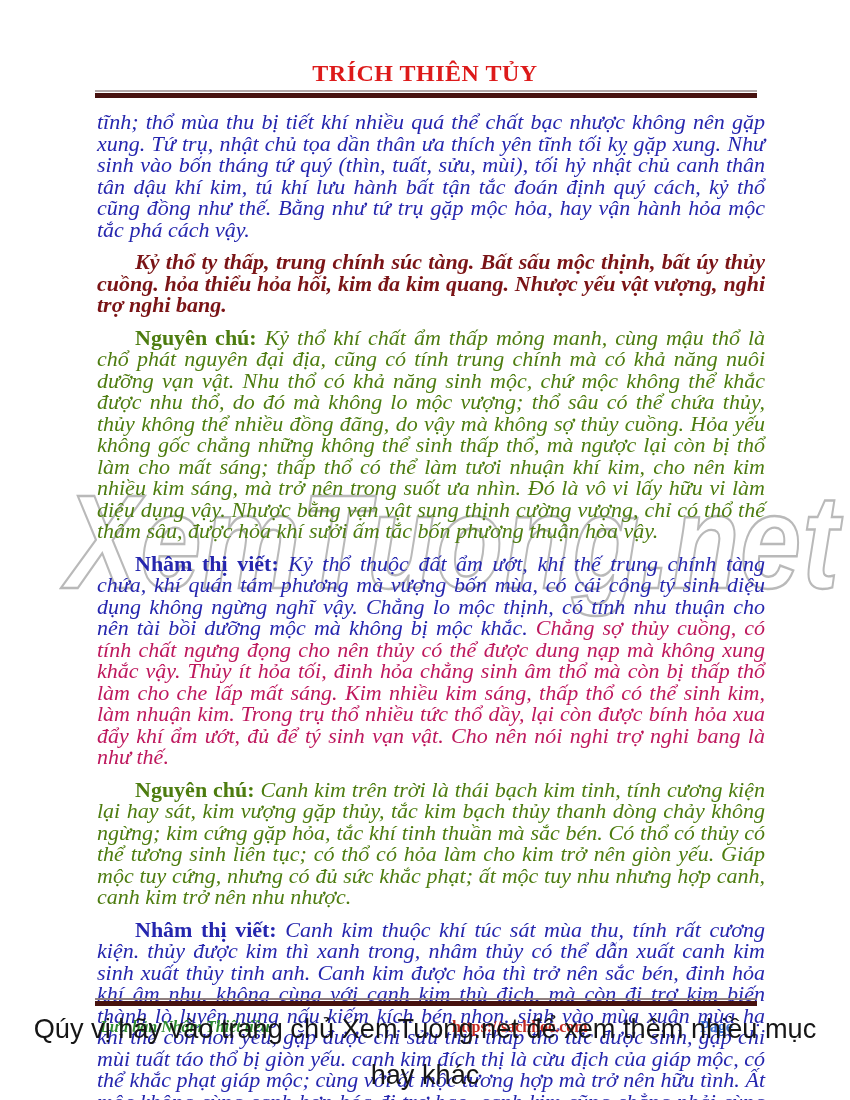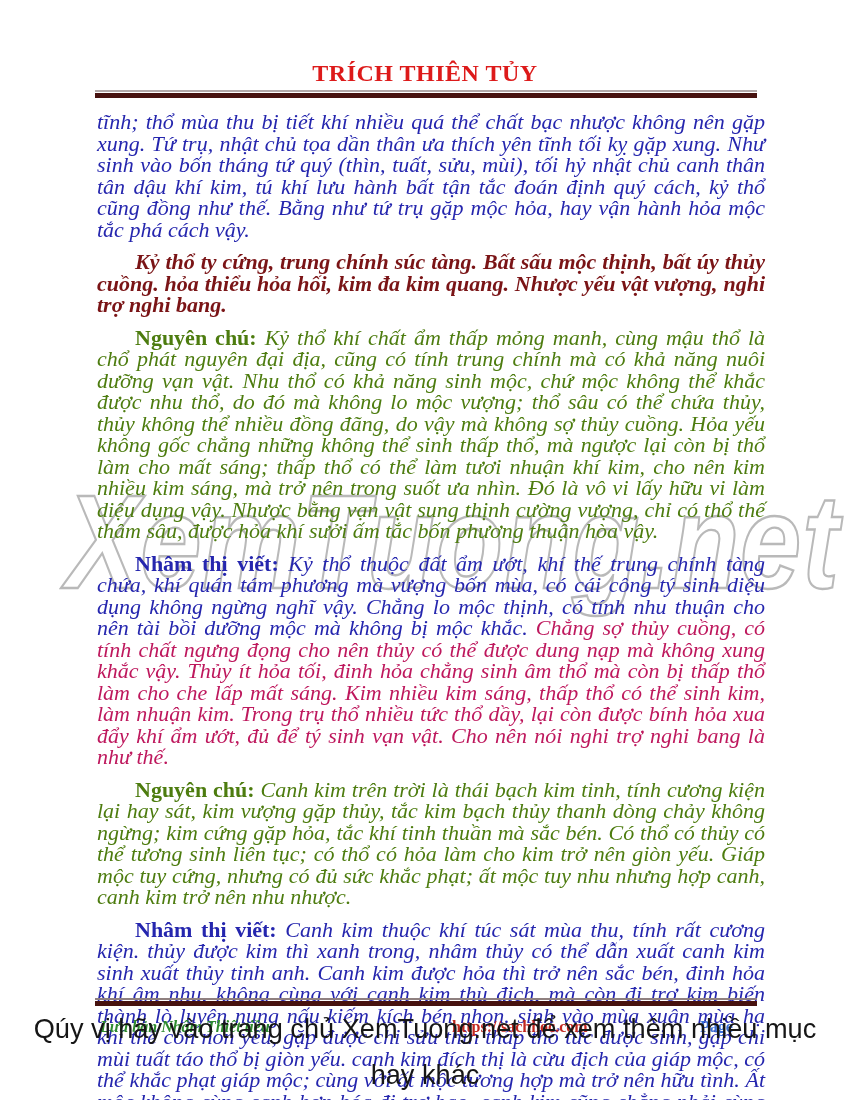--- a/index.html
+++ b/index.html
@@ -59,21 +59,21 @@
       <div class="rule-bottom"></div>
     </div>
   </div>
 
   <div class="watermark">XemTuong.net</div>
 
   <div class="content">
 
     <p class="para c-blue noindent"><span class="p-text">tĩnh; thổ mùa thu bị tiết khí nhiều quá thể chất bạc nhược không nên gặp xung. Tứ trụ, nhật chủ tọa dần thân ưa thích yên tĩnh tối kỵ gặp xung. Như sinh vào bốn tháng tứ quý (thìn, tuất, sửu, mùi), tối hỷ nhật chủ canh thân tân dậu khí kim, tú khí lưu hành bất tận tắc đoán định quý cách, kỷ thổ cũng đồng như thế. Bằng như tứ trụ gặp mộc hỏa, hay vận hành hỏa mộc tắc phá cách vậy.</span></p>
 
-    <p class="para c-maroon bold"><span class="p-text">Kỷ thổ ty cứng, trung chính súc tàng. Bất sấu mộc thịnh, bất úy thủy cuồng. hỏa thiểu hỏa hối, kim đa kim quang. Nhược yếu vật vượng, nghi trợ nghi bang.</span></p>
+    <p class="para c-maroon bold"><span class="p-text">Kỷ thổ ty thấp, trung chính súc tàng. Bất sấu mộc thịnh, bất úy thủy cuồng. hỏa thiểu hỏa hối, kim đa kim quang. Nhược yếu vật vượng, nghi trợ nghi bang.</span></p>
 
     <p class="para c-green"><span class="p-label">Nguyên chú:</span>
       <span class="p-text">Kỷ thổ khí chất ẩm thấp mỏng manh, cùng mậu thổ là chổ phát nguyên đại địa, cũng có tính trung chính mà có khả năng nuôi dưỡng vạn vật. Nhu thổ có khả năng sinh mộc, chứ mộc không thể khắc được nhu thổ, do đó mà không lo mộc vượng; thổ sâu có thể chứa thủy, thủy không thể nhiều đồng đãng, do vậy mà không sợ thủy cuồng. Hỏa yếu không gốc chẳng những không thể sinh thấp thổ, mà ngược lại còn bị thổ làm cho mất sáng; thấp thổ có thể làm tươi nhuận khí kim, cho nên kim nhiều kim sáng, mà trở nên trong suốt ưa nhìn. Đó là vô vi lấy hữu vi làm diệu dụng vậy. Nhược bằng vạn vật sung thịnh cường vượng, chỉ có thổ thế thâm sâu, được hỏa khí sưởi ấm tắc bốn phương thuận hòa vậy.</span></p>
 
     <p class="para c-blue"><span class="p-label">Nhâm thị viết:</span>
       <span class="p-text">Kỷ thổ thuộc đất ẩm ướt, khí thế trung chính tàng chứa, khí quán tám phương mà vượng bốn mùa, có cái công tý sinh diệu dụng không ngừng nghĩ vậy. Chẳng lo mộc thịnh, có tính nhu thuận cho nên tài bồi dưỡng mộc mà không bị mộc khắc.</span>
       <span class="p-text c-black">Chẳng sợ thủy cuồng, có tính chất ngưng đọng cho nên thủy có thể được dung nạp mà không xung khắc vậy. Thủy ít hỏa tối, đinh hỏa chẳng sinh âm thổ mà còn bị thấp thổ làm cho che lấp mất sáng. Kim nhiều kim sáng, thấp thổ có thể sinh kim, làm nhuận kim. Trong trụ thổ nhiều tức thổ dầy, lại còn được bính hỏa xua đẩy khí ẩm ướt, đủ để tý sinh vạn vật. Cho nên nói nghi trợ nghi bang là như thế.</span></p>
 
 
     <p class="para c-green"><span class="p-label">Nguyên chú:</span>

